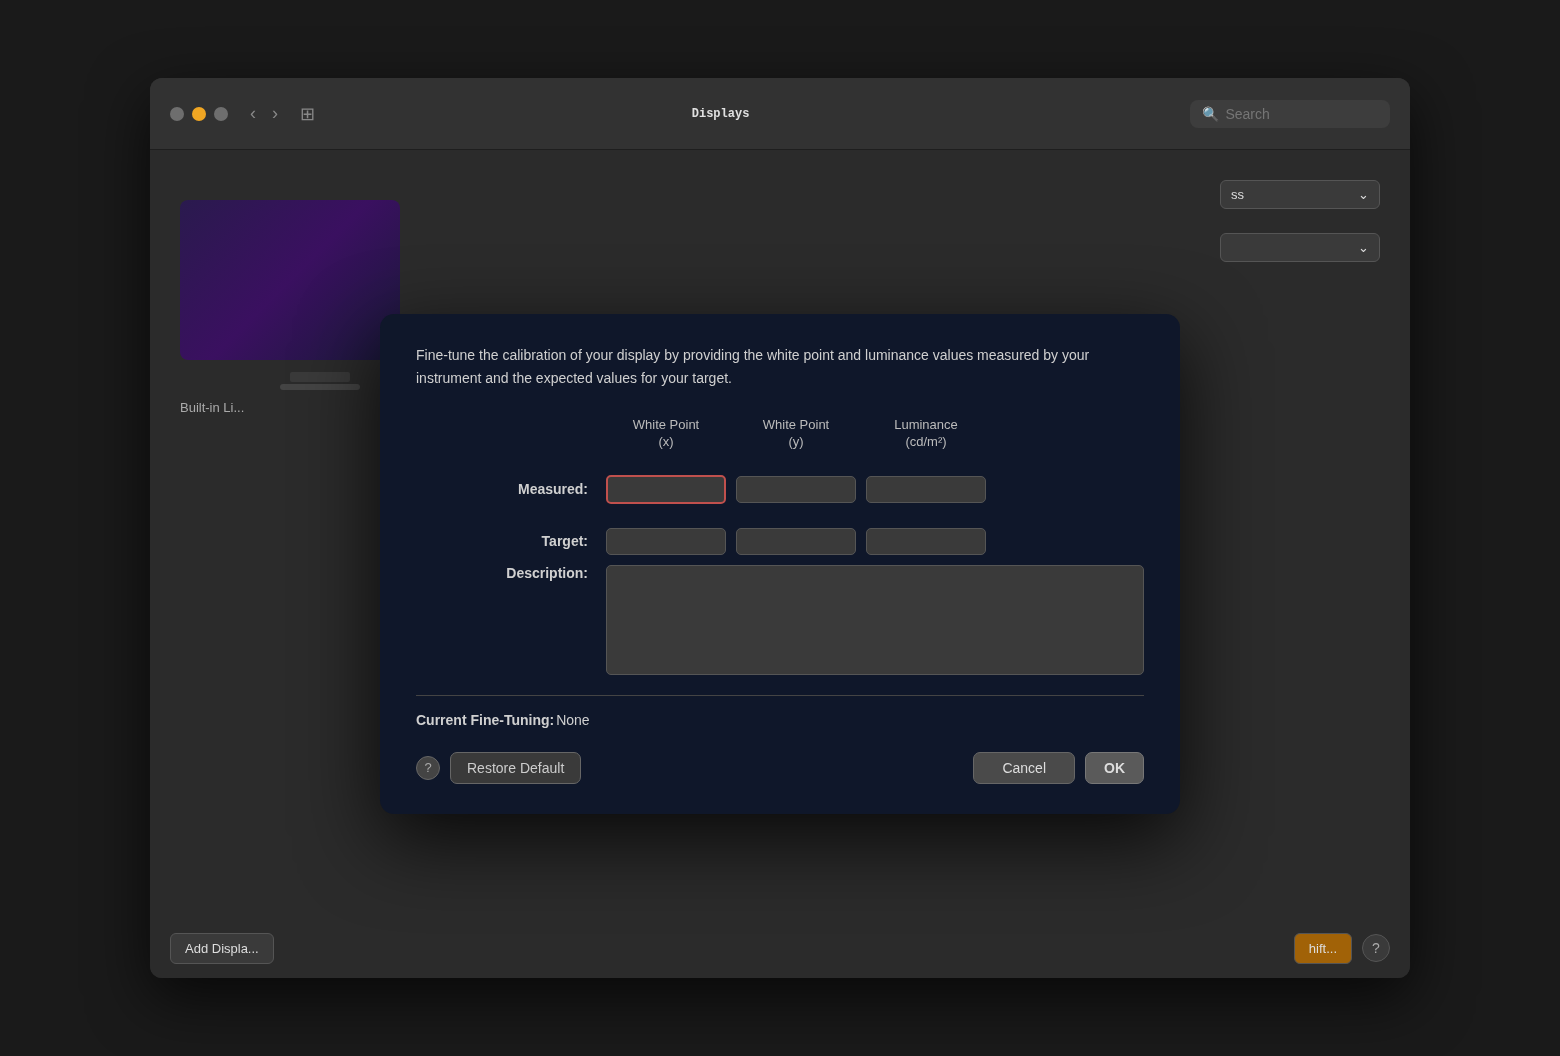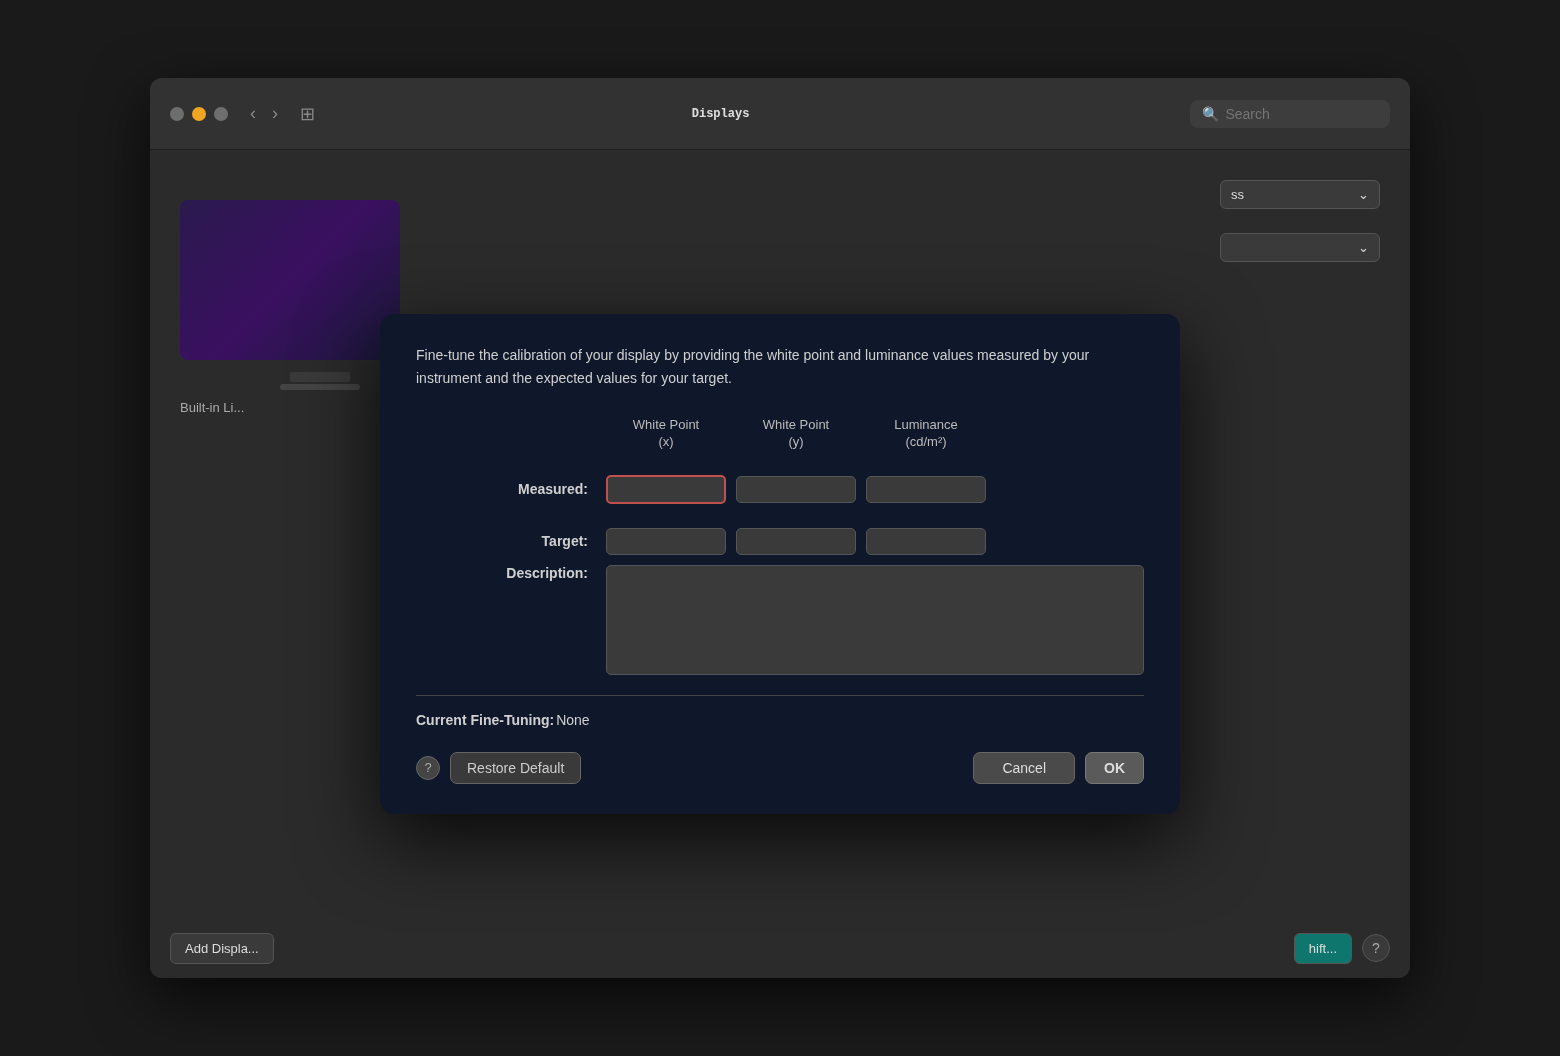--- a/index.html
+++ b/index.html
@@ -205,21 +205,21 @@
       background: #3a3a3a;
       border: 1px solid #555;
       border-radius: 6px;
       color: #ddd;
       font-size: 13px;
       padding: 7px 14px;
       cursor: pointer;
     }
 
     .shortcut-btn {
-      background: #0f766e;
+      background: #a16207;
       border: 1px solid #555;
       border-radius: 6px;
       color: #ddd;
       font-size: 13px;
       padding: 7px 14px;
       cursor: pointer;
       margin-left: auto;
     }
 
     .help-btn-corner {

